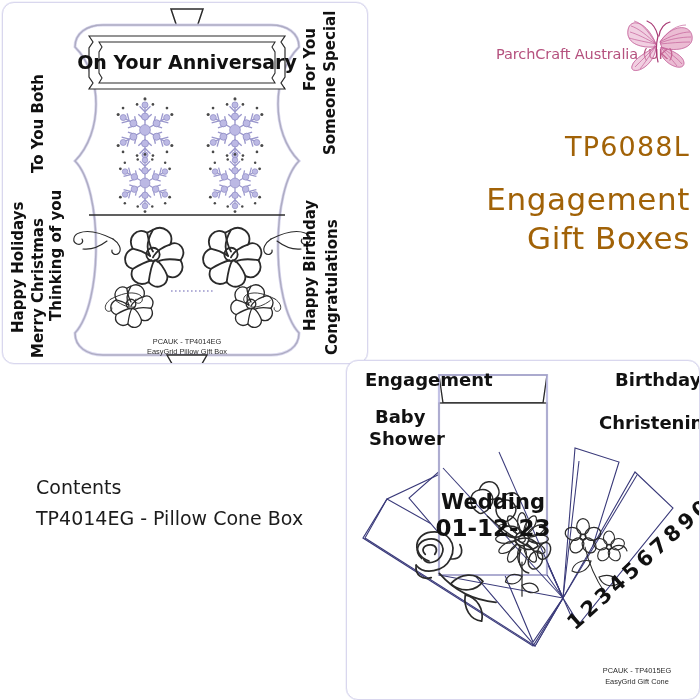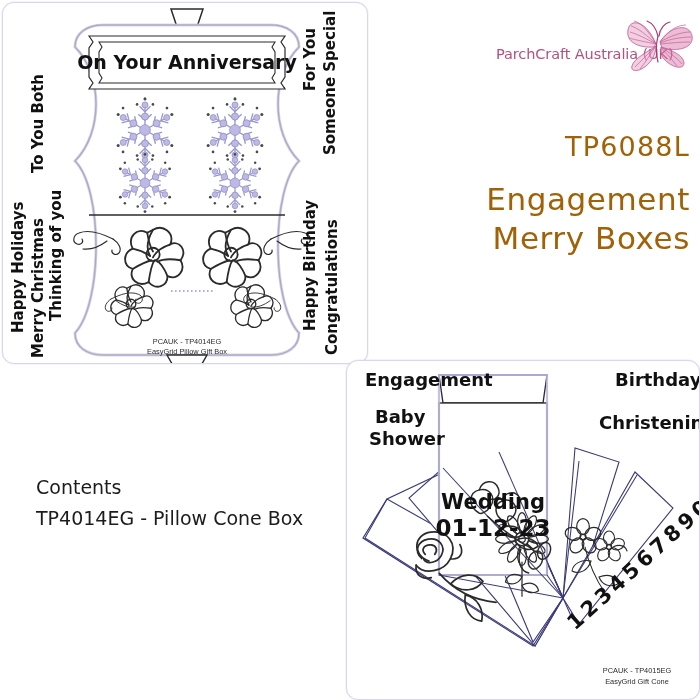--- a/index.html
+++ b/index.html
@@ -405,21 +405,21 @@
         <path d="M34,22 C32,30 32,40 34,48"></path>
         <path d="M34,22 C32,14 28,9 23,7"></path>
         <path d="M35,22 C36,14 41,9 46,8"></path>
       </g>
     </svg>
   </div>
 
   <div id="title-block">
     <div id="sku">TP6088L</div>
     <div id="title-line1">Engagement</div>
-    <div id="title-line2">Merry Boxes</div>
+    <div id="title-line2">Gift Boxes</div>
   </div>
 
   <div id="contents">
     <div>Contents</div>
     <div>TP4014EG - Pillow Cone Box</div>
   </div>
 
 </div>
 
 </body></html>

